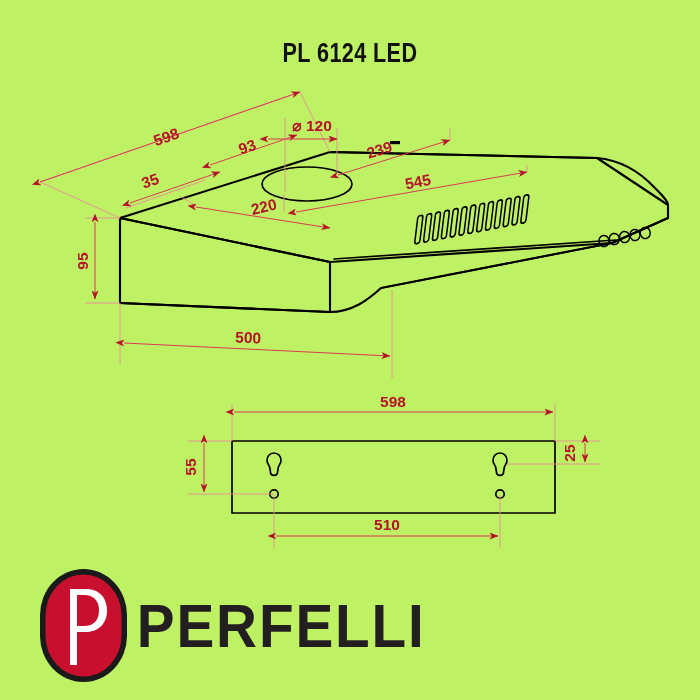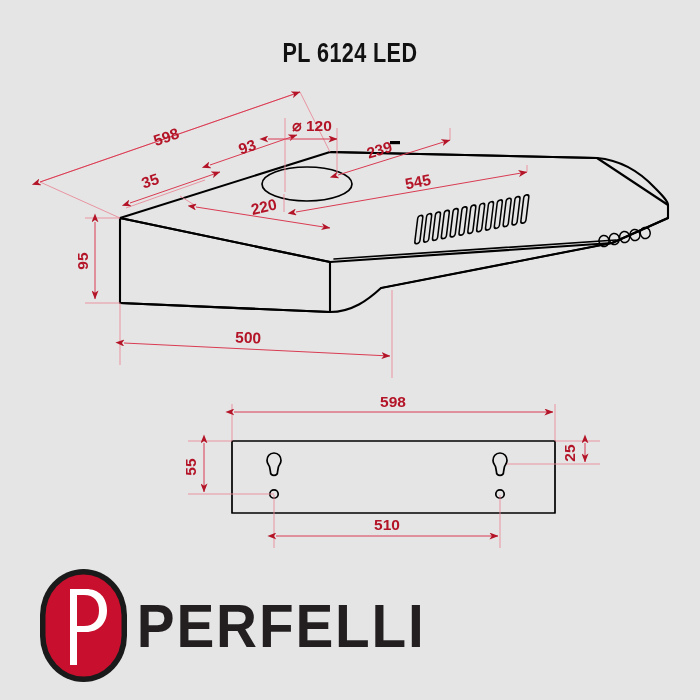--- a/index.html
+++ b/index.html
@@ -10,21 +10,21 @@
   body {
     width: 700px;
     height: 700px;
     overflow: hidden;
     font-family: "Liberation Sans", sans-serif;
   }
   #page {
     position: relative;
     width: 700px;
     height: 700px;
-    background: #e5e5e5;
+    background: #bef264;
   }
   .title {
     position: absolute;
     top: 38px;
     left: 0;
     width: 700px;
     text-align: center;
     font-family: "Liberation Sans", sans-serif;
     font-size: 27px;
     font-weight: 700;

